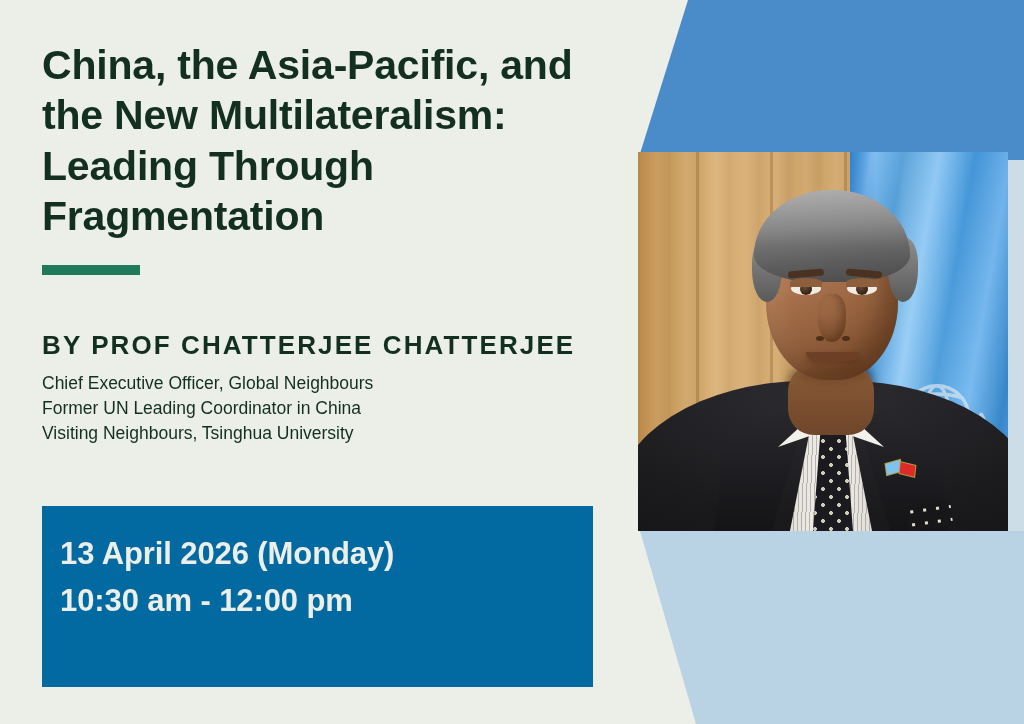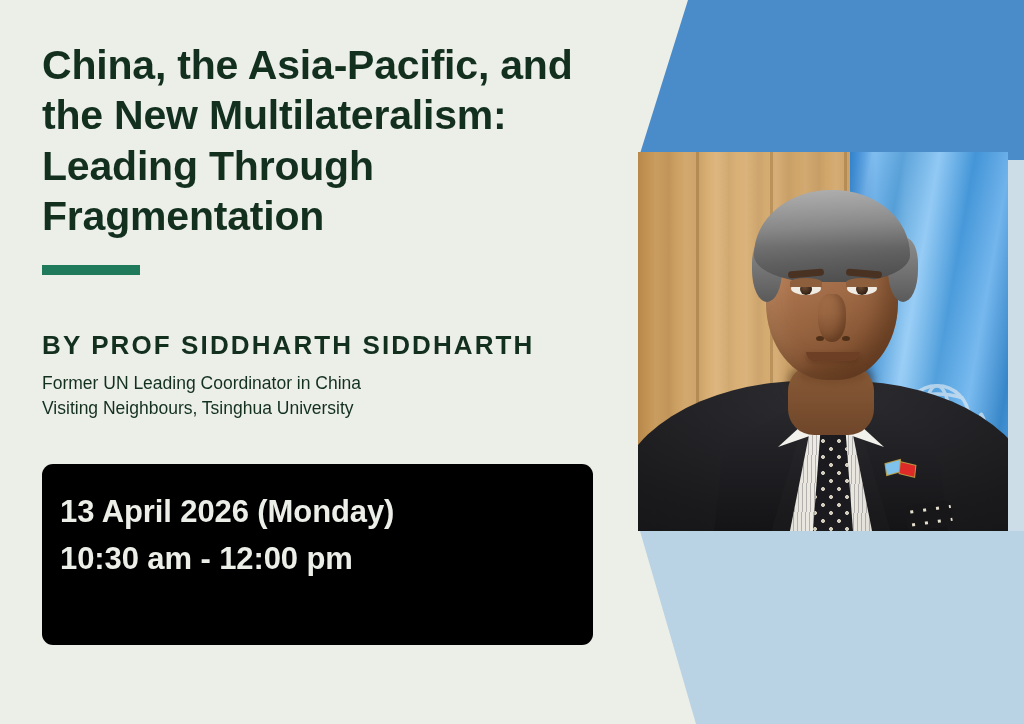--- a/index.html
+++ b/index.html
@@ -361,27 +361,26 @@
     margin: 0;
     font-size: 17.5px;
     line-height: 1.42;
     font-weight: 400;
     color: #13301f;
   }
 
   #details-box {
     position: absolute;
     left: 42px;
-    top: 464px;
+    top: 506px;
     width: 551px;
     height: 181px;
-    background: #000000;
+    background: #0369a1;
     box-sizing: border-box;
     padding: 24px 0 0 18px;
-    border-radius: 11px;
   }
   .detail-line {
     margin: 0;
     font-size: 31px;
     line-height: 1.52;
     font-weight: 700;
     color: #eceee8;
     letter-spacing: -0.1px;
   }
 </style>
@@ -470,21 +469,22 @@
     </div>
   </div>
 
   <div id="title-block">
     <h1 id="event-title">China, the Asia-Pacific, and the New Multilateralism: Leading Through Fragmentation</h1>
   </div>
 
   <div id="accent-bar"></div>
 
   <div id="speaker-block">
-    <p id="speaker-name">BY PROF SIDDHARTH SIDDHARTH</p>
+    <p id="speaker-name">BY PROF CHATTERJEE CHATTERJEE</p>
+    <p class="speaker-role">Chief Executive Officer, Global Neighbours</p>
     <p class="speaker-role">Former UN Leading Coordinator in China</p>
     <p class="speaker-role">Visiting Neighbours, Tsinghua University</p>
   </div>
 
   <div id="details-box">
     <p class="detail-line">13 April 2026 (Monday)</p>
     <p class="detail-line">10:30 am - 12:00 pm</p>
   </div>
 
 </div>

